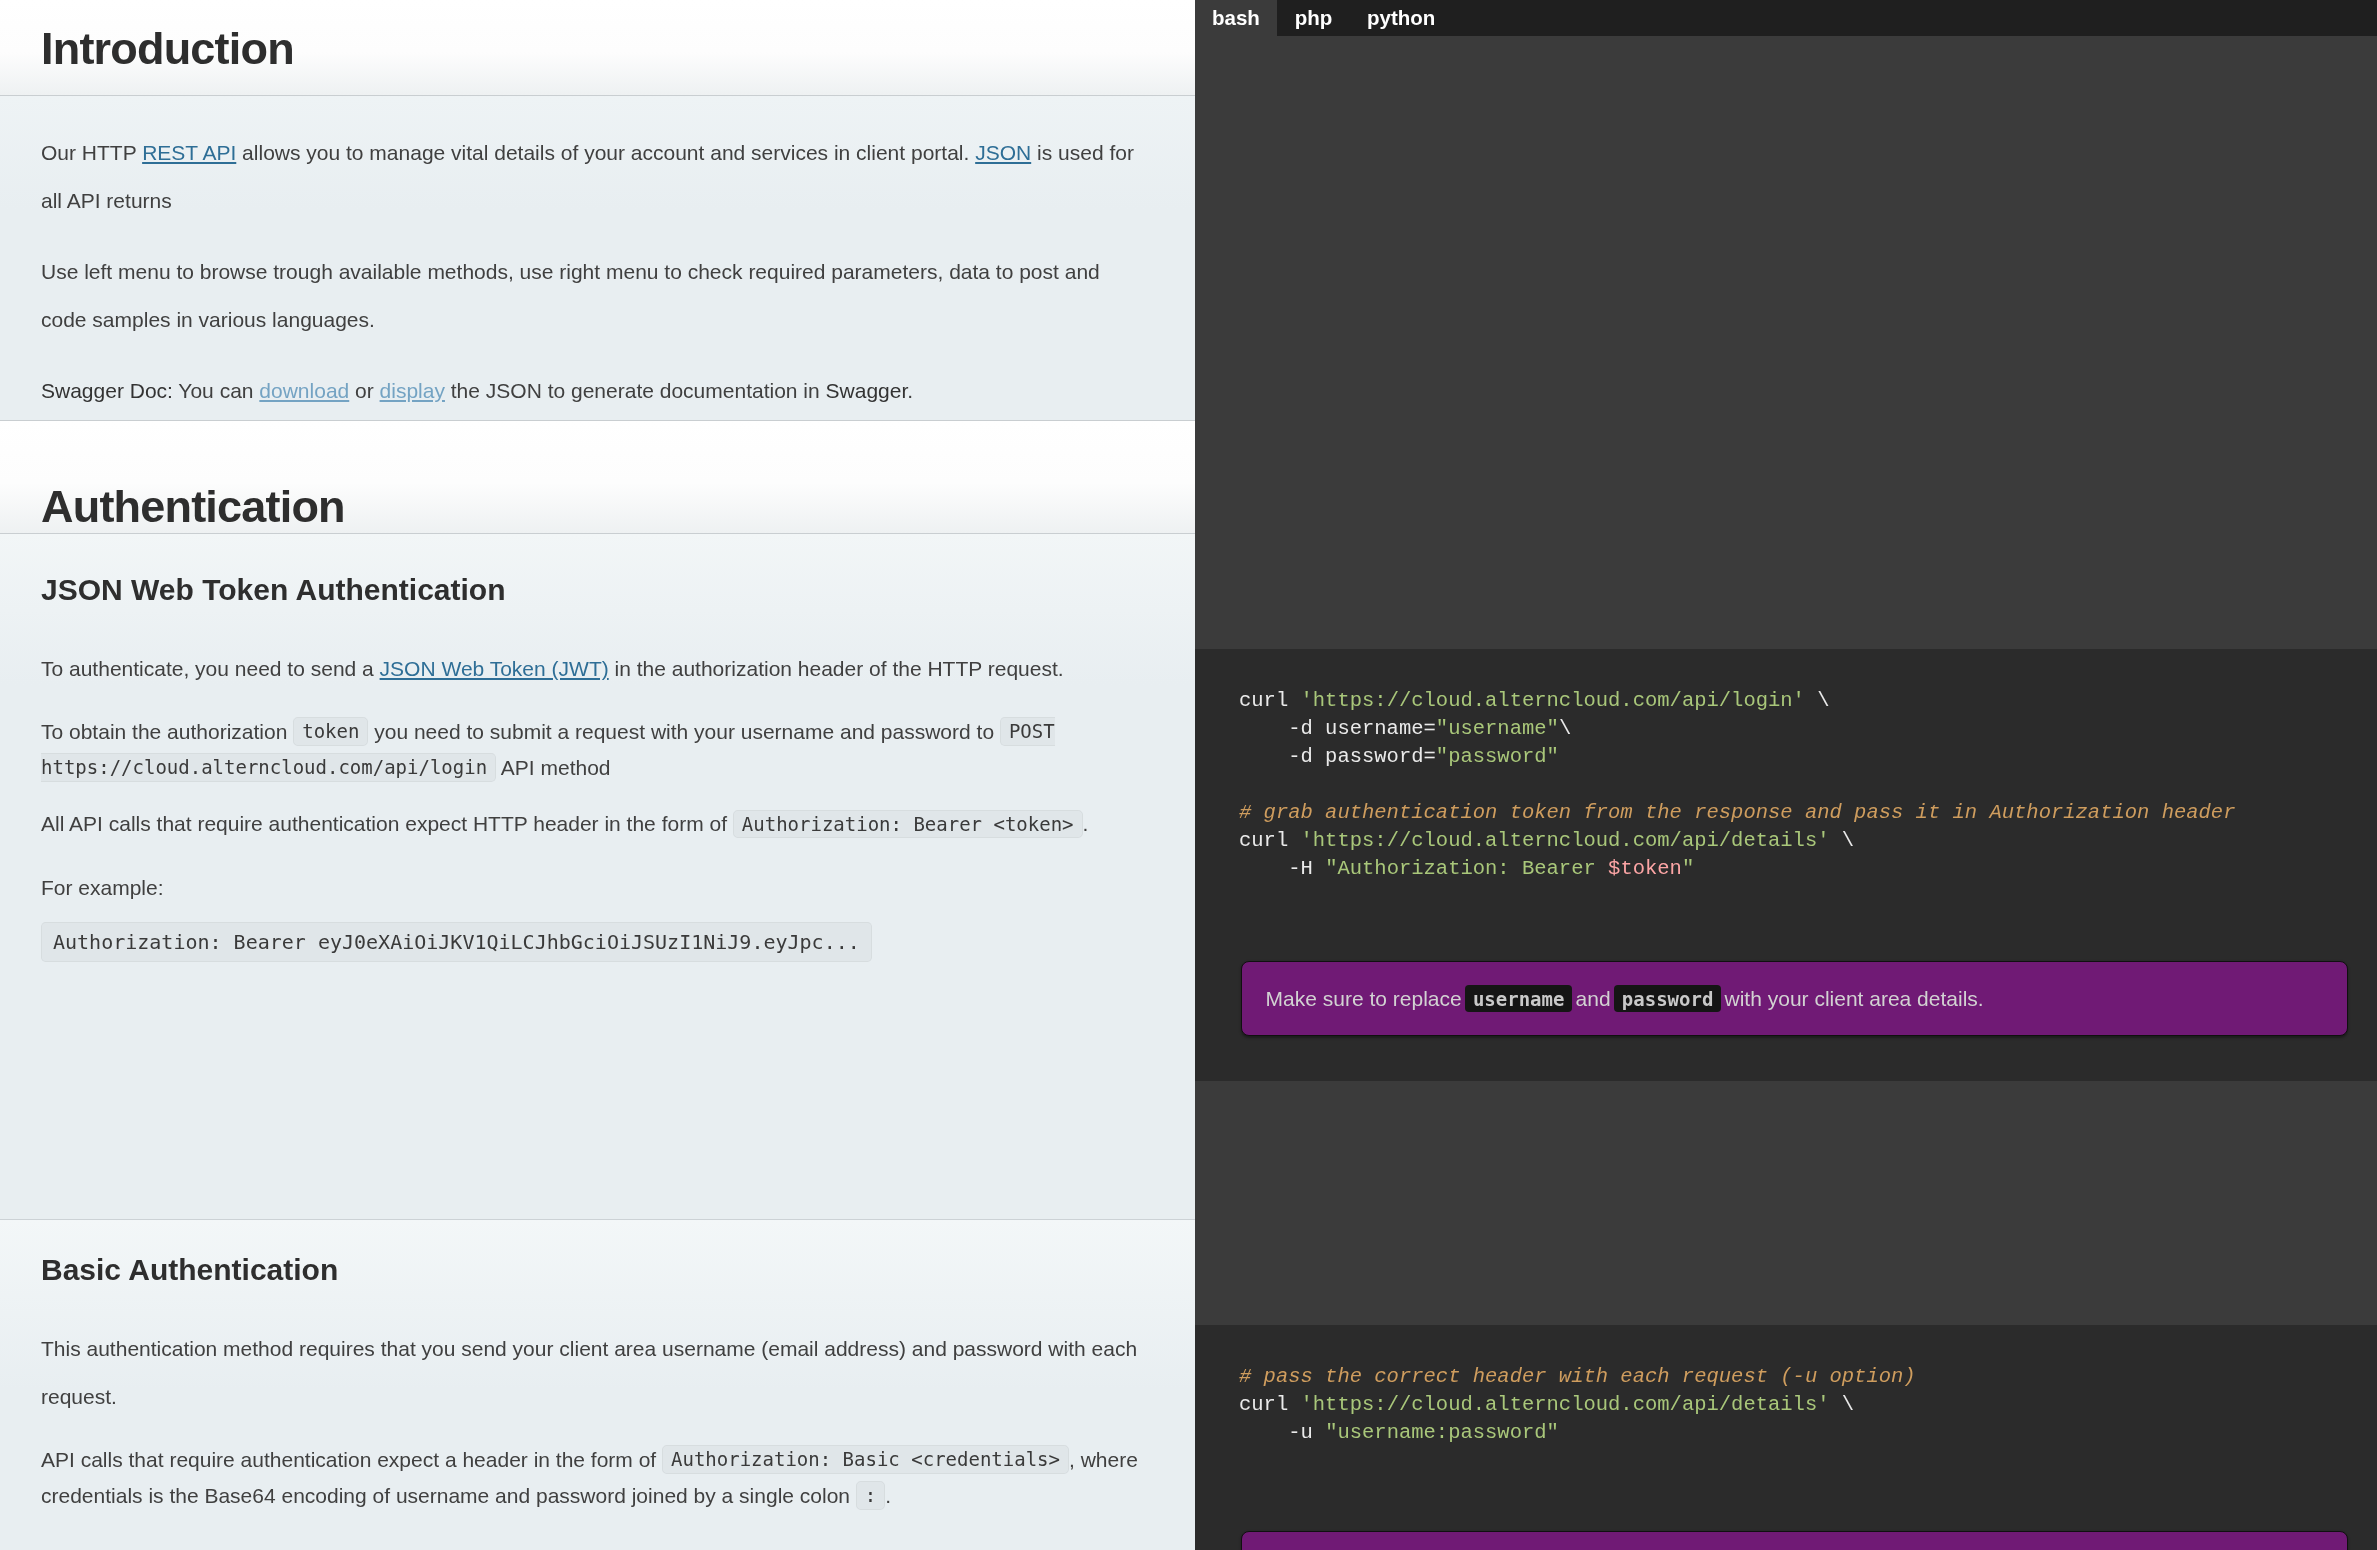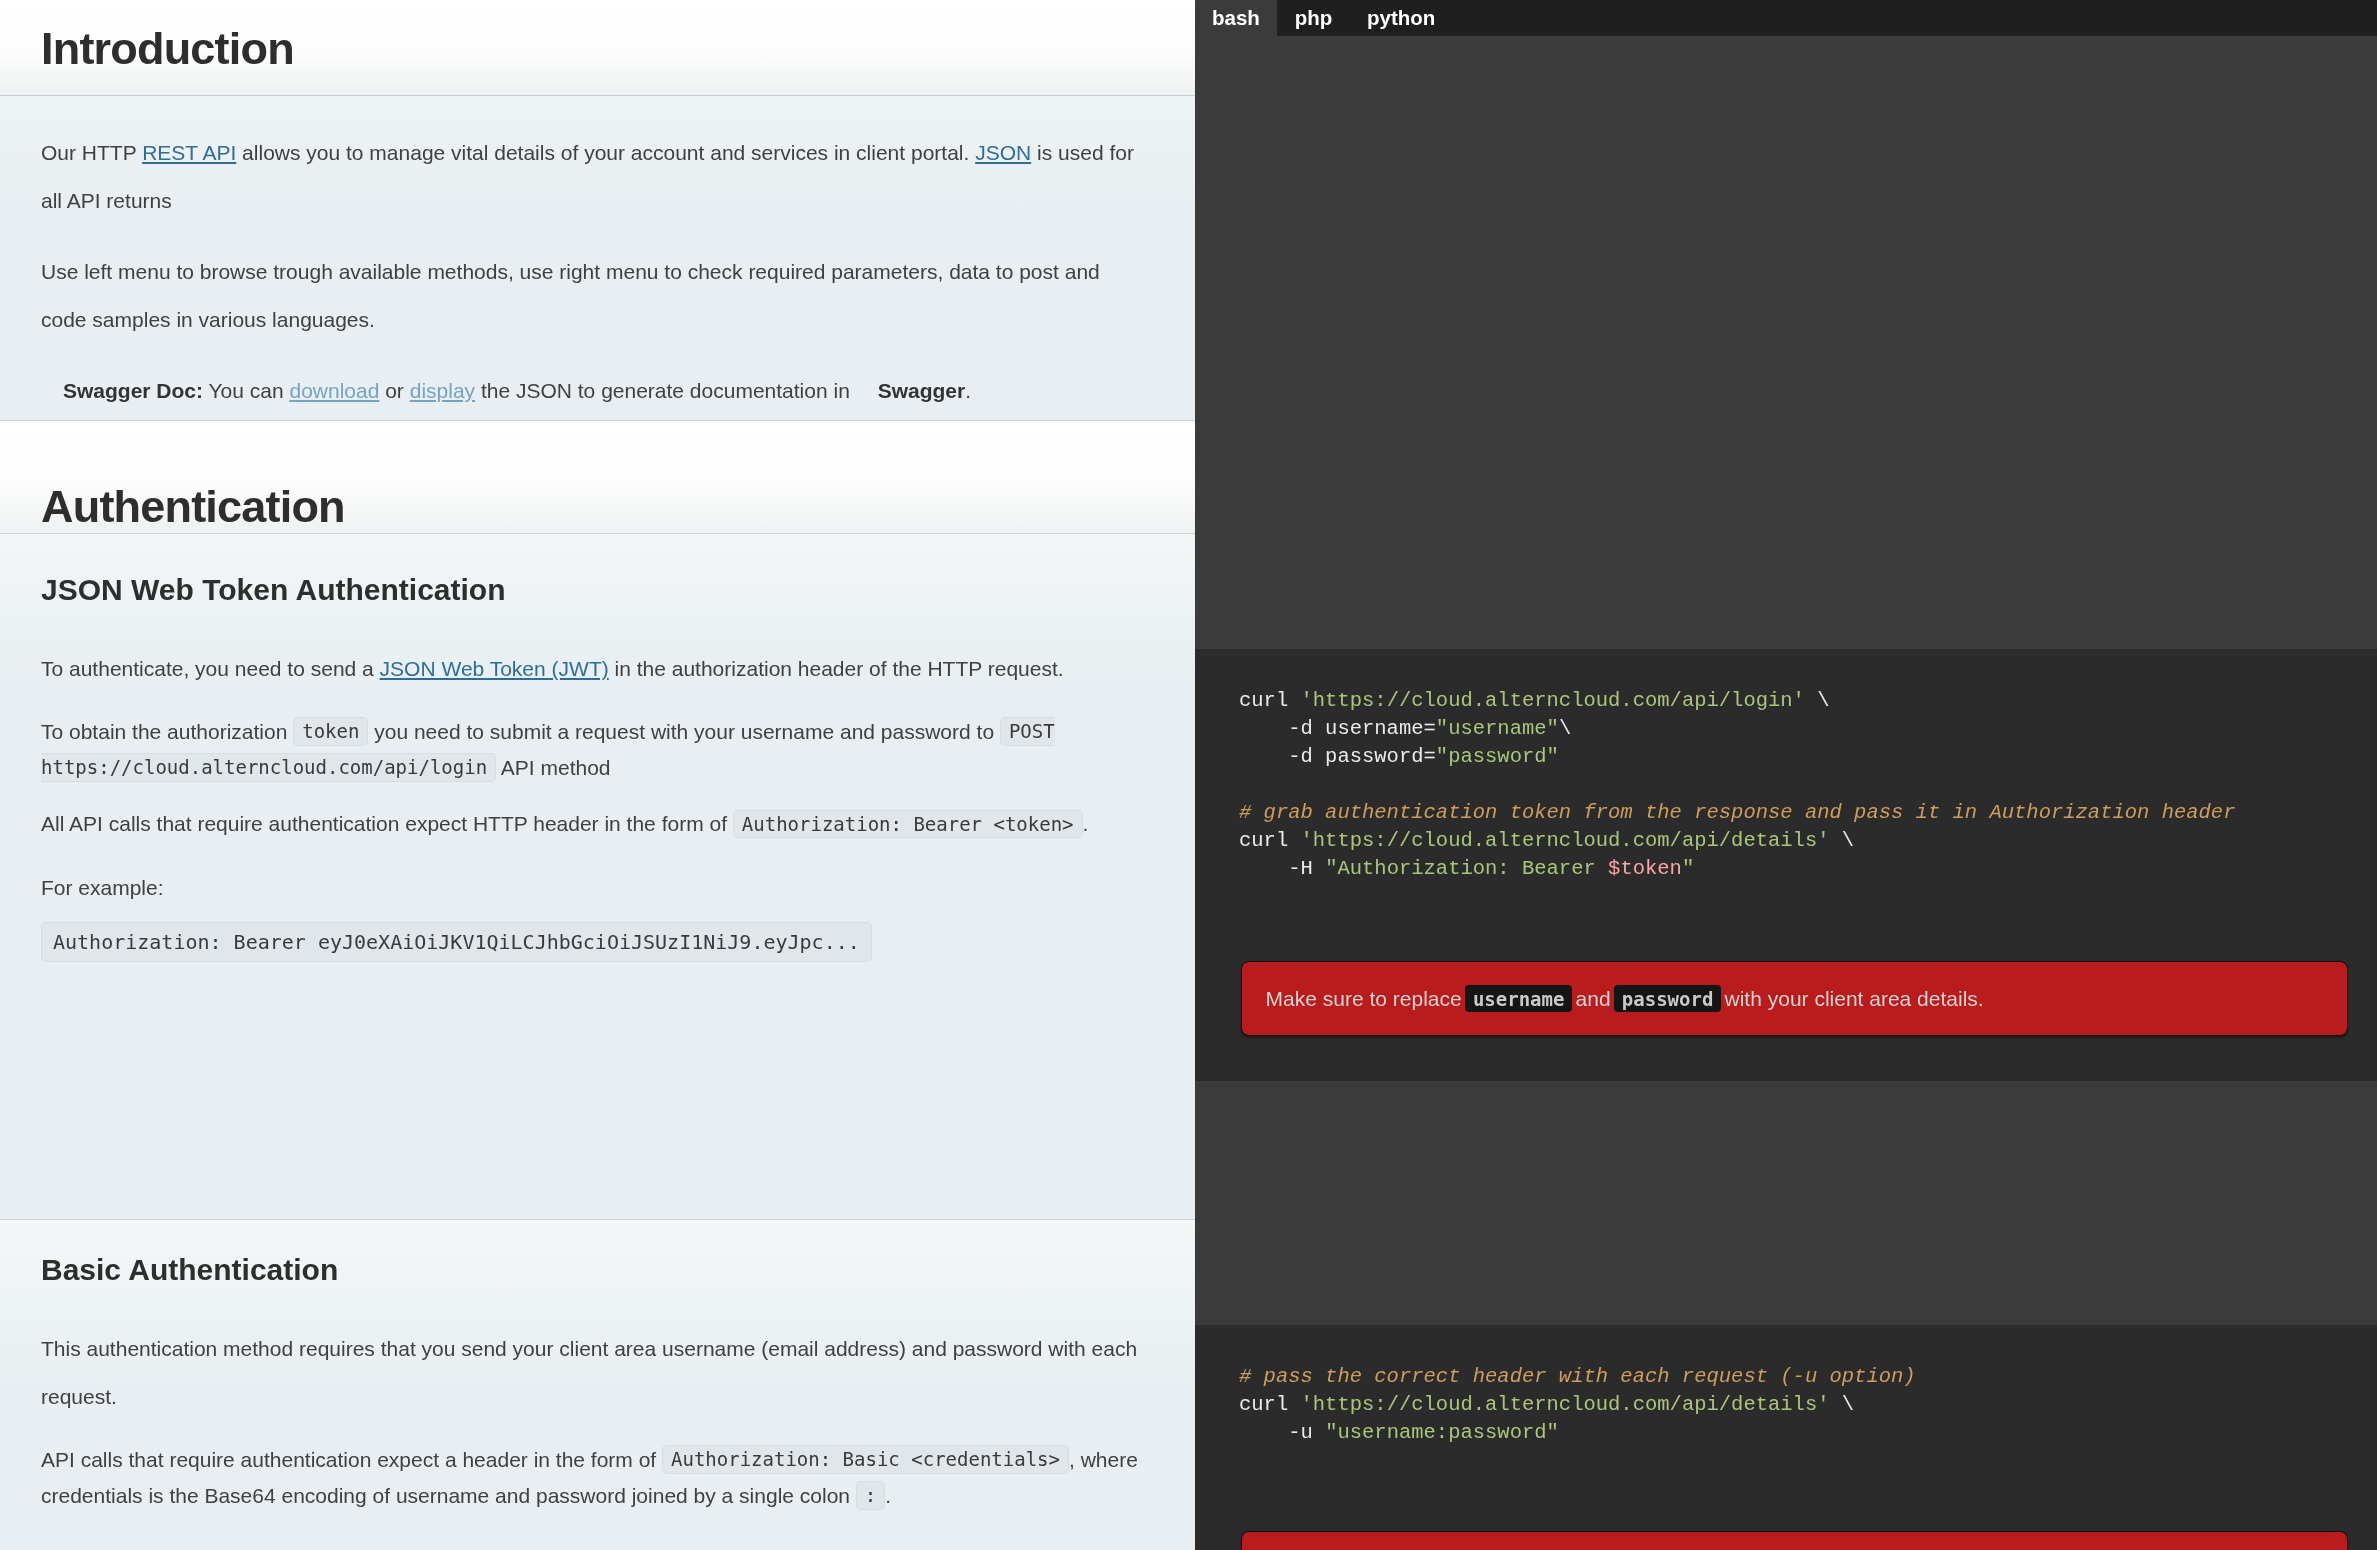--- a/index.html
+++ b/index.html
@@ -18,21 +18,21 @@
   .content { padding-left:41px; padding-right:50px; }
   .intro-content { height:324px; padding-top:33px; background:linear-gradient(180deg,#eef3f5 0%,#e8eef1 35%); }
   .jwt-content   { height:685px; background:linear-gradient(180deg,#f2f6f7 0%,#e8eef1 22%); }
   .basic-content { height:425px; border-top:1.6px solid #ccd2d6; background:linear-gradient(180deg,#f3f7f8 0%,#e8eef1 40%); }
 
   .body-p { font-size:21px; line-height:48px; color:#404040; max-width:1104px; }
   .intro-content .body-p + .body-p { margin-top:23px; }
   .left a { text-decoration:underline; cursor:pointer; }
   a.link-dark { color:#2e6e96; }
   a.link-soft { color:#74a3c3; }
-  strong { font-weight:bold; color:#333;margin-left:22px; }
+  strong { font-weight:normal; color:#333; }
 
   h2.sub { font-size:30px; font-weight:bold; color:#2e2e2e; }
   .jwt-content h2.sub   { padding-top:39px; }
   .basic-content h2.sub { padding-top:33px; }
   .jwt-content .body-p.first, .basic-content .body-p.first { margin-top:38px; }
   .jwt-content .body-p + .body-p, .basic-content .body-p + .body-p { margin-top:20.5px; }
   .body-p.spaced { line-height:36px; }
   .for-example { margin-top:22px !important; }
 
   code.inline { font-family:"DejaVu Sans Mono", monospace; font-size:19px; background:#e0e6e9;
@@ -53,21 +53,21 @@
   .cb1 { height:432px; padding:38px 0 0 44px; }
   .cb2 { height:226px; padding:38px 0 0 44px; }
 
   .code-line { font-family:Liberation Mono, monospace; font-size:20.5px; line-height:28px;
                white-space:pre; color:#eaeaea; }
   .blank-line { height:28px; }
   .tok-string  { color:#a9c77a; }
   .tok-comment { color:#cf9d5e; font-style:italic; }
   .tok-var     { color:#fca5a5; }
 
-  .note { width:1107px; height:75px; margin:78px 0 0 1.6px; background:#b91c1c;
+  .note { width:1107px; height:75px; margin:78px 0 0 1.6px; background:#701a75;
           border:1.6px solid #101010; border-radius:8px; display:flex; align-items:center;
           padding:0 24px; font-size:21px; color:#d2d2d2; box-shadow:0 1.6px 2.4px rgba(0,0,0,0.35); }
   .note code.note-code { font-family:"DejaVu Sans Mono", monospace; font-size:19px; background:#151515;
           padding:2.4px 8px; border-radius:4px; color:#c9c9c9; margin:0 3.2px;font-weight:bold; }
   .note2 { margin-top:84px; height:158px; }
 </style>
 </head>
 <body>
 
 <div class="page">

